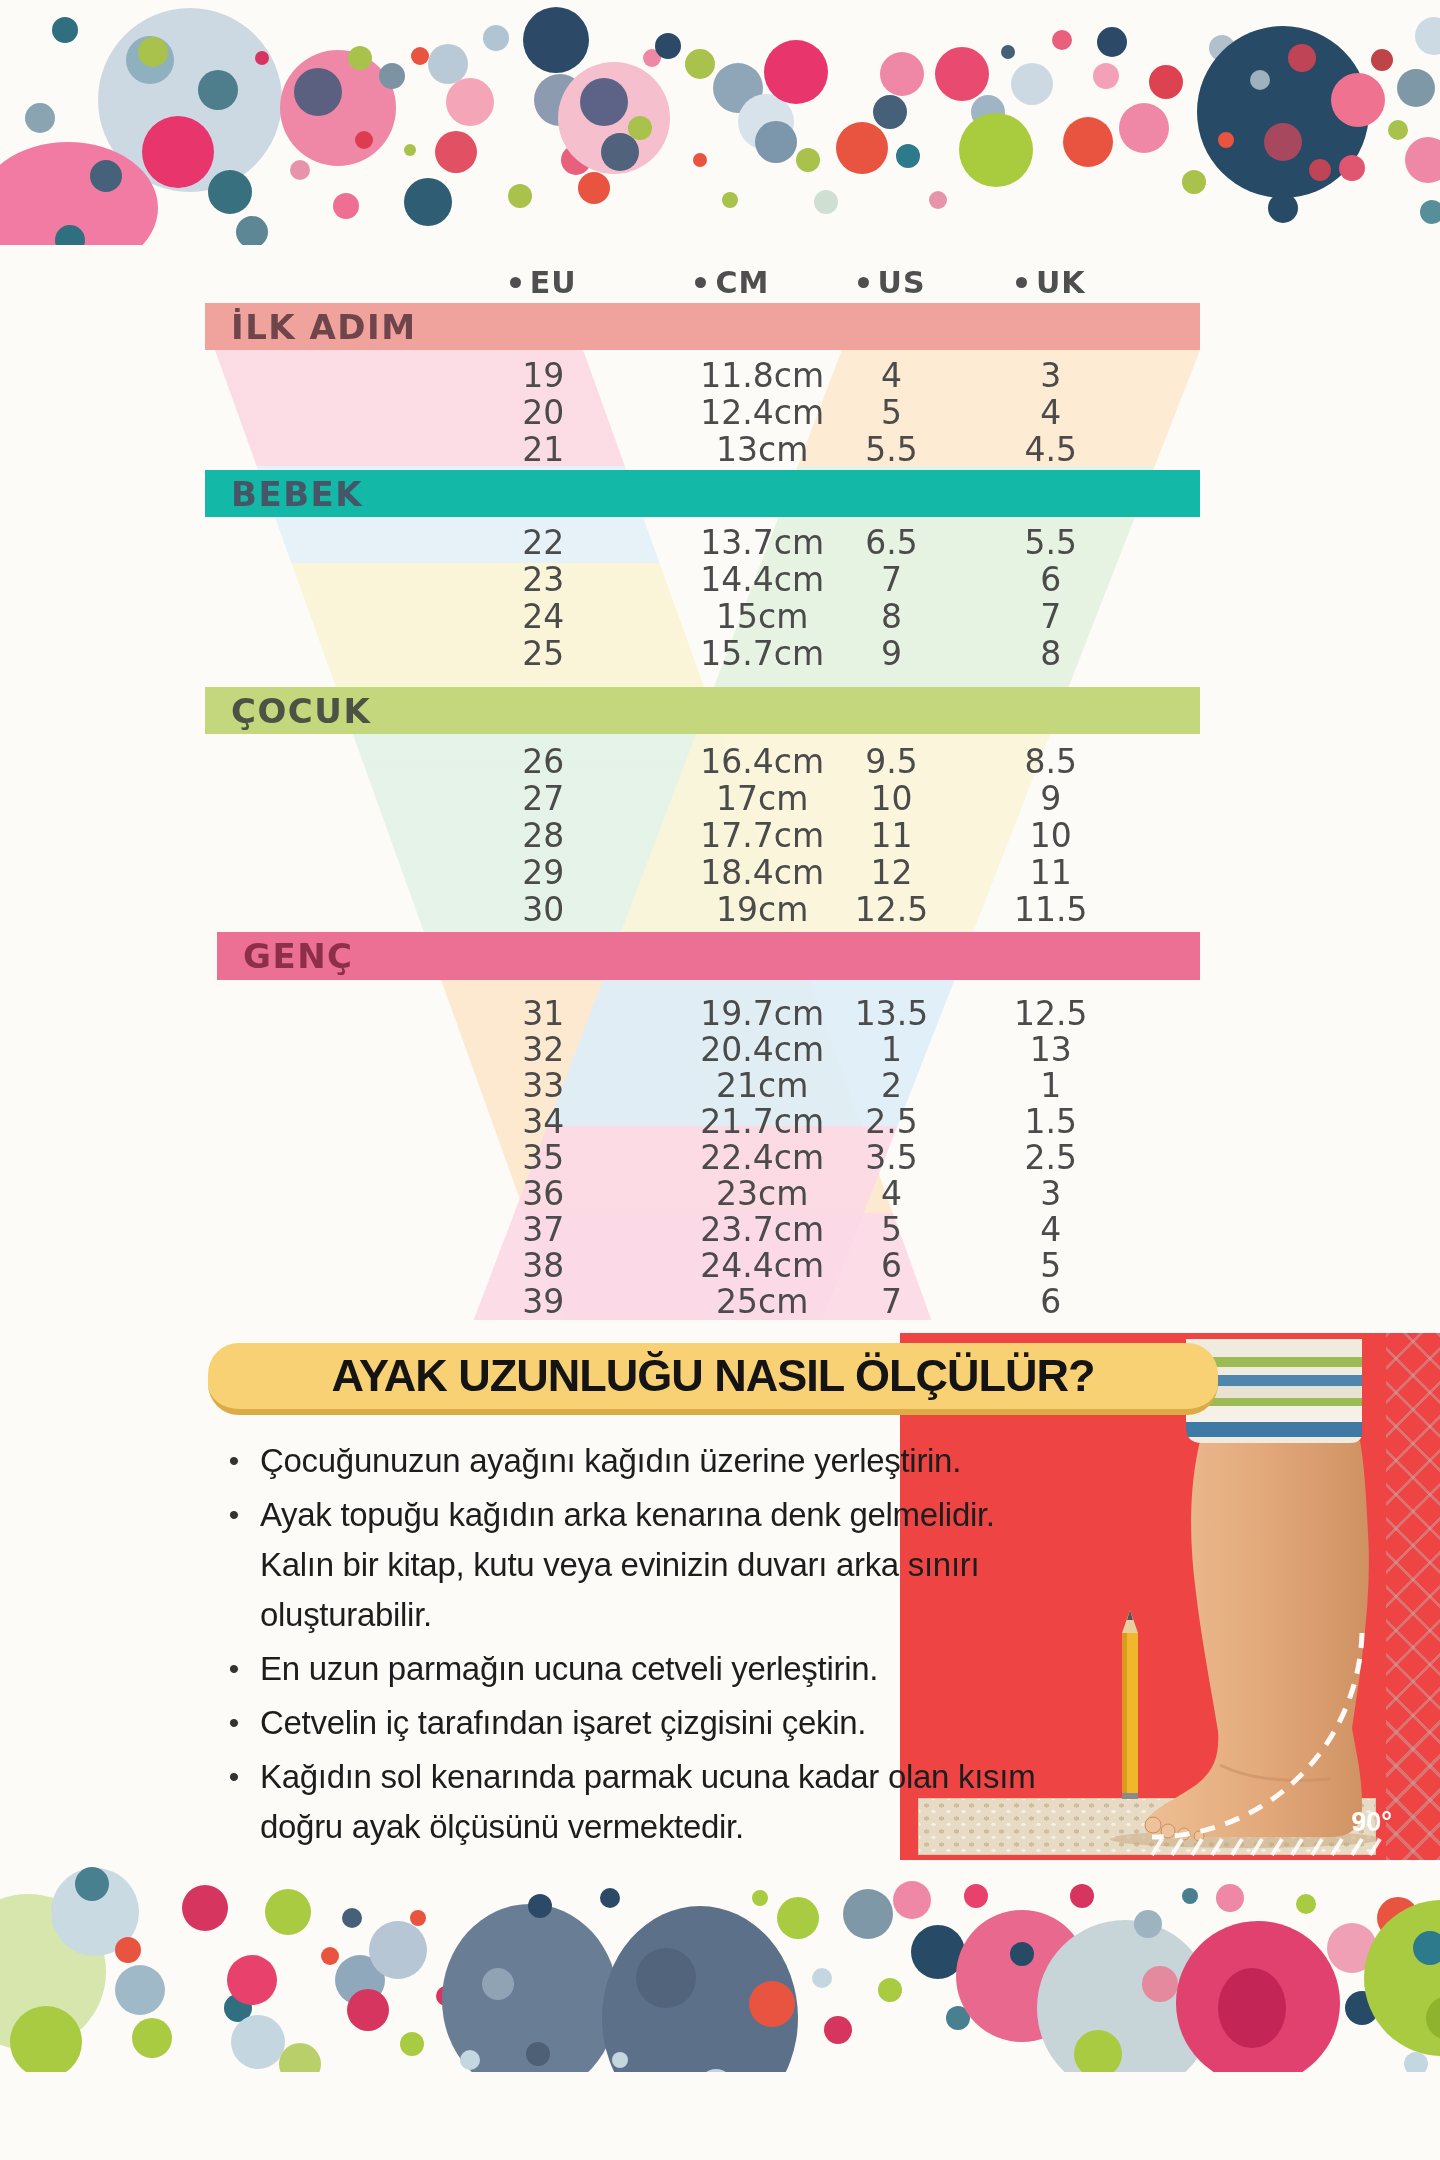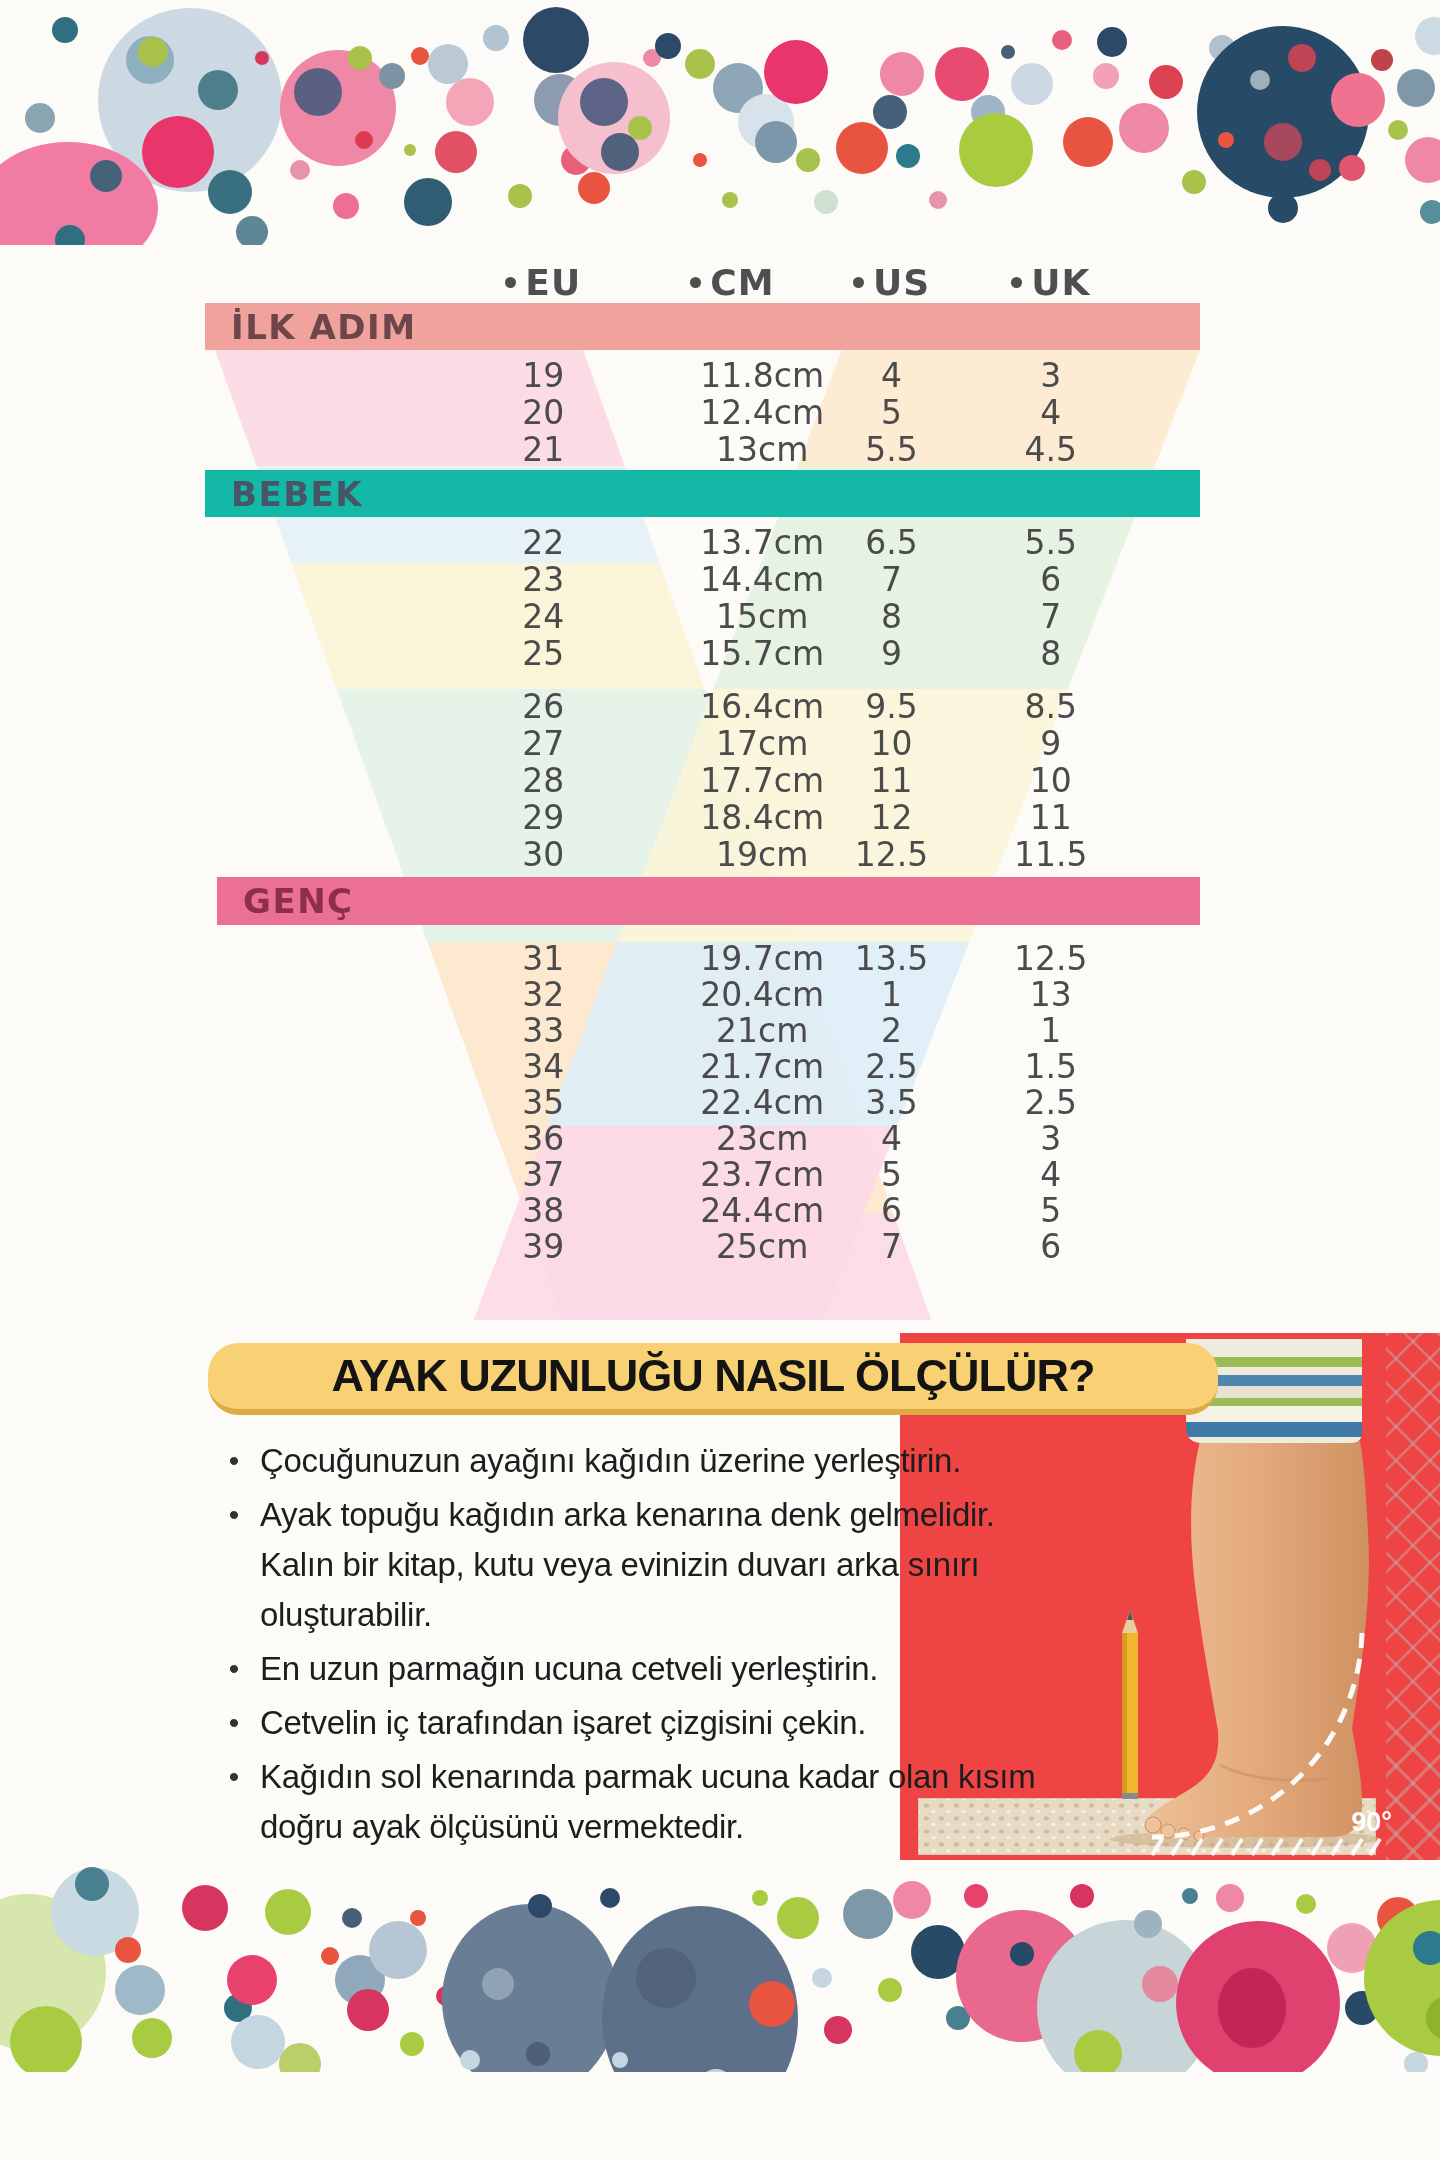--- a/index.html
+++ b/index.html
@@ -15,21 +15,21 @@
       #fbd9e3 0%,#fbd9e3 12%,#e3f1f8 12%,#e3f1f8 22%,#faf4d6 22%,#faf4d6 35%,
       #e3f2e6 35%,#e3f2e6 61%,#fde7cb 61%,#fde7cb 89%,#fbd9e6 89%,#fbd9e6 100%);}
   .vright{clip-path:polygon(64% 0,100% 0,62% 100%,27% 100%);
     background:linear-gradient(to bottom,
       #fde9cf 0%,#fde9cf 12%,#e4f2e0 12%,#e4f2e0 35%,#faf5d9 35%,#faf5d9 61%,
       #ddeef8 61%,#ddeef8 80%,#fbd9e6 80%,#fbd9e6 100%);}
 
   
   .size-table{position:absolute;left:205px;top:262px;width:995px;z-index:2;
               color:#4b4b4b;}
-  .thead{position:relative;height:41px;font-size:36px;color:#4f4f4f;}
+  .thead{position:relative;height:41px;font-size:30px;color:#4f4f4f;}
   .hcol{position:absolute;top:0;height:41px;display:flex;align-items:center;justify-content:center;gap:9px;letter-spacing:1px;}
   .hcol .dot{width:11px;height:11px;border-radius:50%;background:#4f4f4f;display:inline-block;}
   .hc1{left:26%;width:16%;} .hc2{left:43%;width:20%;} .hc3{left:61%;width:16%;} .hc4{left:77%;width:16%;}
   .section-band{height:47px;display:flex;align-items:center;padding-left:26px;box-sizing:border-box;}
   .section:nth-child(5) .section-band{height:48px;}
   .section-label{font-size:34px;font-weight:bold;letter-spacing:1.5px;}
   .rows{position:relative;}
   .section:nth-child(2) .rows{margin:6px 0 3px;}
   .section:nth-child(3) .rows{margin:6px 0 16px;}
   .section:nth-child(4) .rows{margin:8px 0 5px;}
@@ -299,20 +299,23 @@
           </div>
           <div class="row">
             <span class="cell c-eu">25</span>
             <span class="cell c-cm">15.7cm</span>
             <span class="cell c-us">9</span>
             <span class="cell c-uk">8</span>
           </div>
         </div>
       </div>
       <div class="section">
+        <div class="section-band" style="background: rgb(196, 215, 125);">
+          <span class="section-label" style="color: rgb(77, 83, 68);">ÇOCUK</span>
+        </div>
         <div class="rows">
           <div class="row">
             <span class="cell c-eu">26</span>
             <span class="cell c-cm">16.4cm</span>
             <span class="cell c-us">9.5</span>
             <span class="cell c-uk">8.5</span>
           </div>
           <div class="row">
             <span class="cell c-eu">27</span>
             <span class="cell c-cm">17cm</span>

